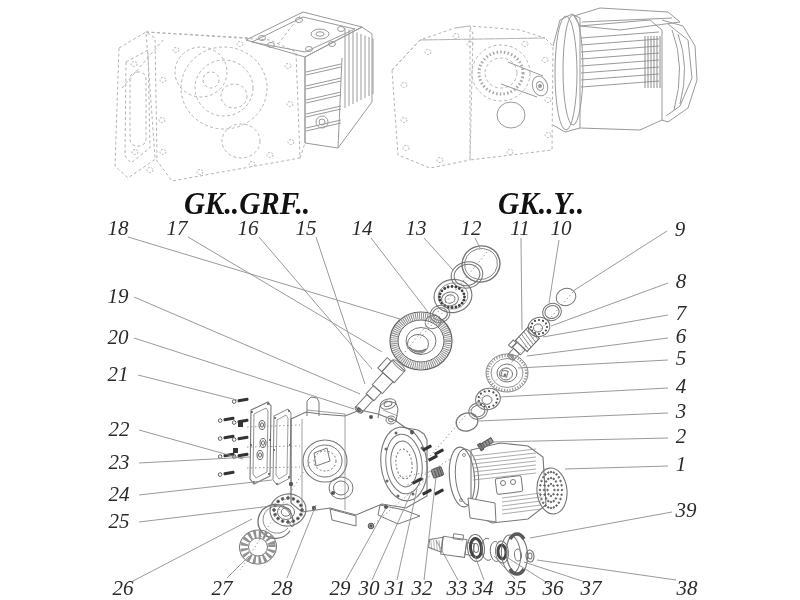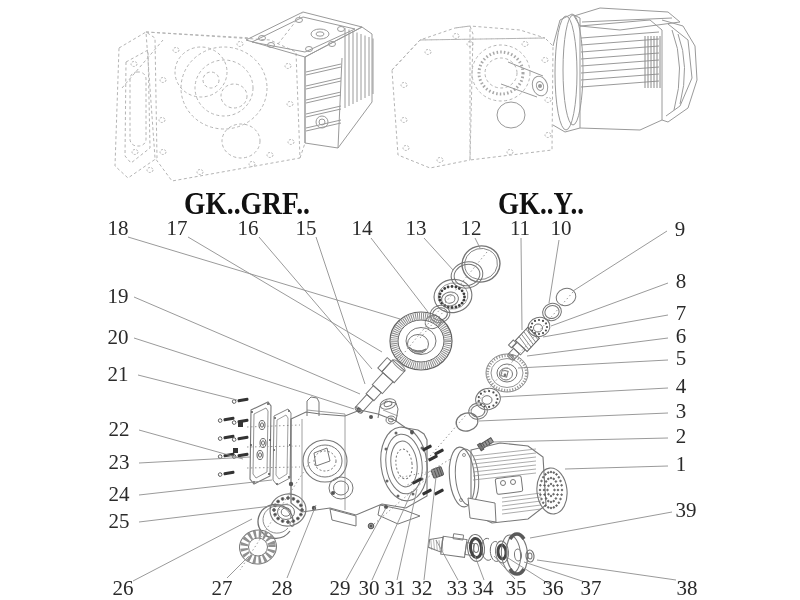--- a/index.html
+++ b/index.html
@@ -1,16 +1,16 @@
 <!DOCTYPE html>
 <html><head>
 <meta charset="utf-8">
 <style>
 html,body{margin:0;padding:0;background:#fff;}
-#page{position:relative;width:800px;height:600px;background:#fff;overflow:hidden;}
+#page{position:relative;width:800px;height:600px;background:#fff;overflow:hidden;font-style:italic;}
 .num{font-family:"Liberation Serif",serif;font-size:21px;fill:#2a2a2a;}
 .lbl{font-family:"Liberation Serif",serif;font-size:31px;font-weight:bold;fill:#111;}
 </style>
 </head>
 <body>
 <div id="page">
 <svg width="800" height="600" viewBox="0 0 800 600" style="filter:blur(0.35px)">
 <rect width="800" height="600" fill="#ffffff"></rect>
 <g id="m1">
         <polygon points="119,48 146,32 155,38 157,158 128,178 115,166" stroke="#b4b4b4" stroke-width="1" fill="none" stroke-dasharray="3,2.5"></polygon>

